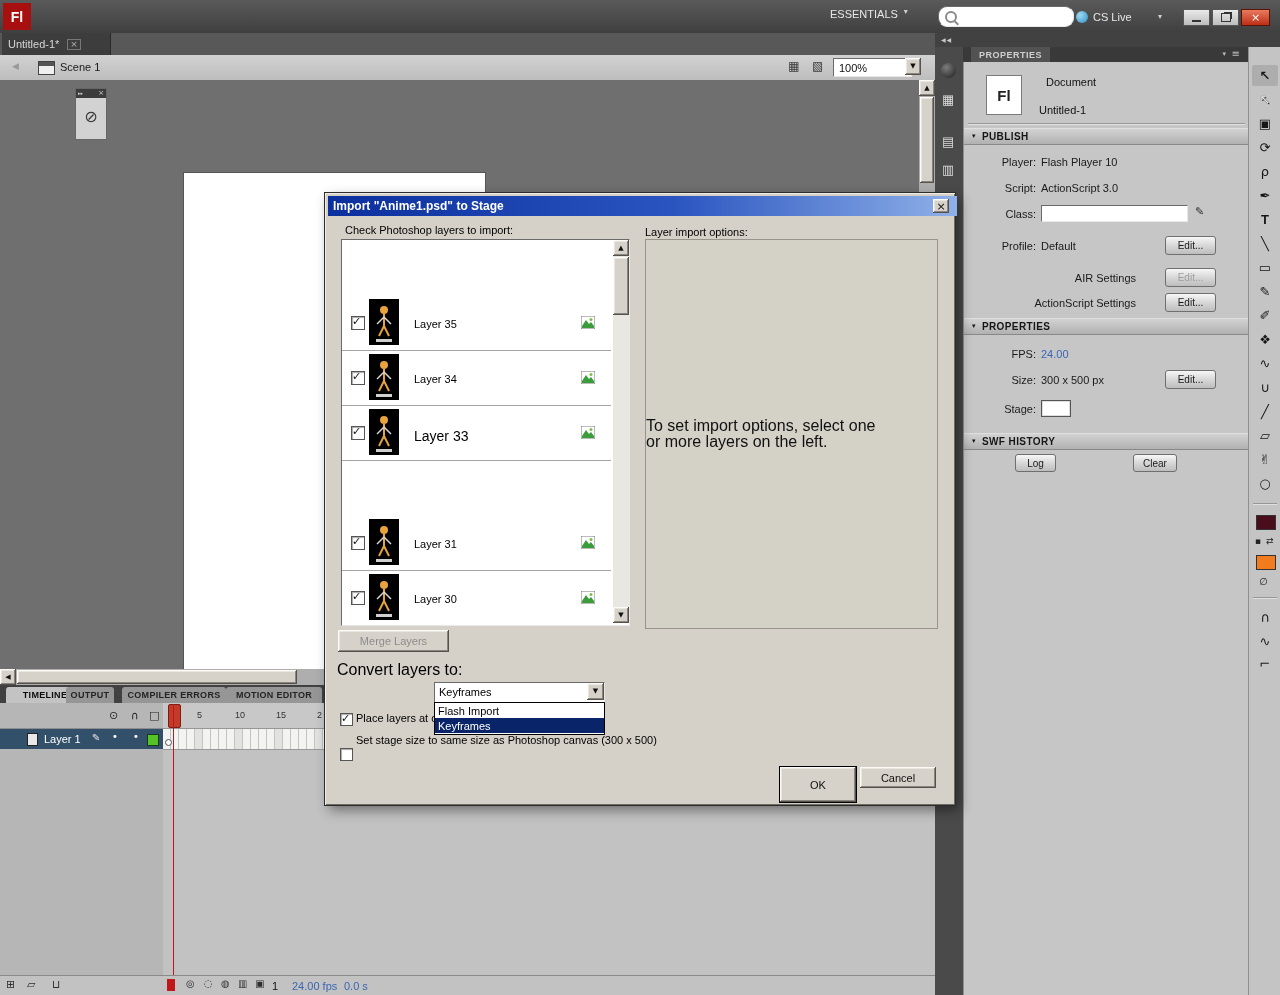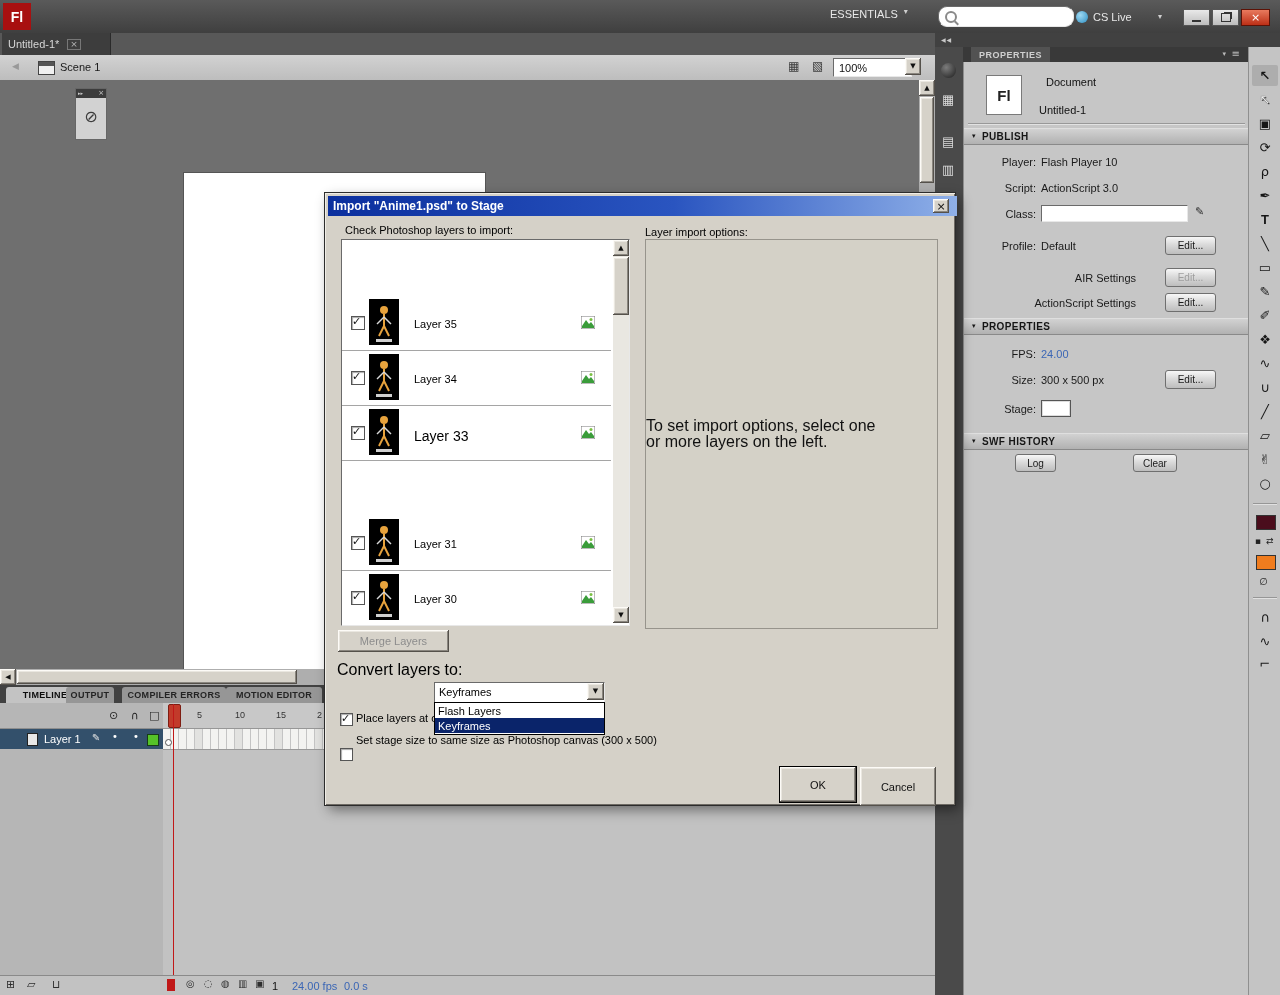--- a/index.html
+++ b/index.html
@@ -389,26 +389,26 @@
 
     <div class="abs wbtn" style="left:13px;top:437px;width:111px;height:22px;color:#8c8c8c">Merge Layers</div>
 
     <span class="abs" style="left:12px;top:468px;font-size:16px;color:#000">Convert layers to:</span>
     <div class="abs sunken" style="left:109px;top:489px;width:169px;height:19px">
       <span style="position:absolute;left:4px;top:3px;font-size:11px;color:#000">Keyframes</span>
       <div class="wbtn icon" style="position:absolute;right:0px;top:0px;width:17px;height:17px;font-size:7px">▼</div>
     </div>
 
     <div class="abs" style="left:109px;top:509px;width:169px;height:31px;background:#fff;border:1px solid #000;z-index:10">
-      <div class="ddlist-item">Flash Layers</div>
+      <div class="ddlist-item">Flash Import</div>
       <div class="ddlist-item" style="background:#0a246a;color:#fff">Keyframes</div>
     </div>
 
     <div class="abs cb checked" style="left:15px;top:520px;width:11px;height:11px"></div>
     <span class="abs" style="left:31px;top:519px;font-size:11px;color:#000;z-index:1">Place layers at o</span>
     <div class="abs cb" style="left:15px;top:542px;width:11px;height:11px"></div>
     <span class="abs" style="left:31px;top:541px;font-size:11px;color:#000">Set stage size to same size as Photoshop canvas (300 x 500)</span>
 
     <div class="abs wbtn" style="left:455px;top:574px;width:76px;height:35px;outline:1px solid #000">OK</div>
-    <div class="abs wbtn" style="left:535px;top:574px;width:76px;height:39px">Cancel</div>
+    <div class="abs wbtn" style="left:535px;top:574px;width:76px;height:21px">Cancel</div>
   </div>
 
 </div>
 
 </body></html>

